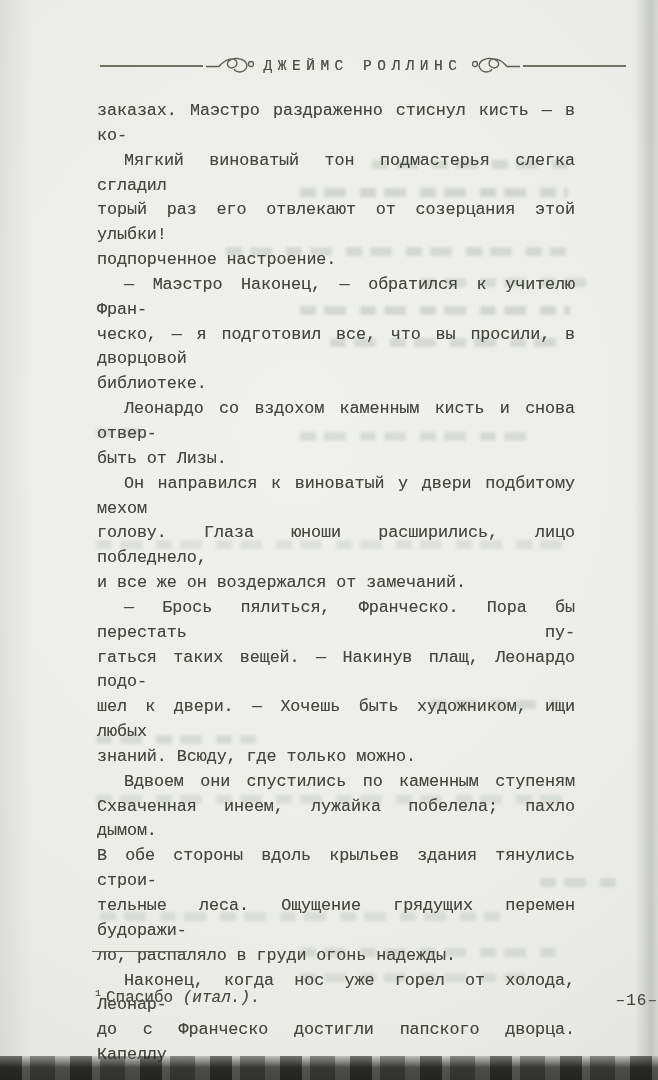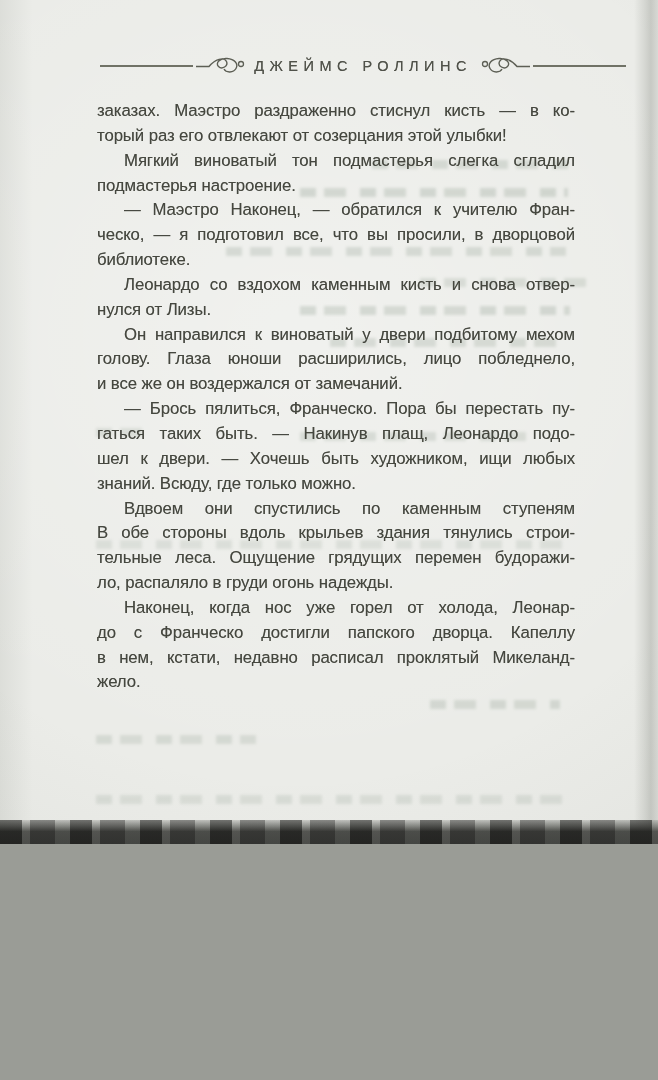--- a/index.html
+++ b/index.html
@@ -1,23 +1,23 @@
 <!DOCTYPE html>
 <html><head>
 <meta charset="utf-8">
 <style>
   html,body{margin:0;padding:0;}
   body{width:658px;height:1080px;overflow:hidden;background:#9a9c96;}
   .page{
-    position:relative;width:658px;height:844px;overflow:hidden;
+    position:relative;width:658px;height:1080px;overflow:hidden;
     background:
       radial-gradient(130% 95% at 45% 40%, rgba(255,255,255,.28), rgba(255,255,255,0) 55%, rgba(96,101,92,.10) 100%),
       linear-gradient(to right, rgba(130,135,126,.14), rgba(130,135,126,0) 5%),
       #ebece8;
-    font-family:Liberation Sans, sans-serif;
+    font-family:Liberation Mono, monospace;
   }
 
   
   .header{position:absolute;left:100px;top:54px;width:526px;height:24px;
     display:flex;align-items:center;color:#53554b;}
   .hrule{flex:1;height:1.5px;background:#707266;}
   .htitle{font-size:14.5px;letter-spacing:5.5px;margin:0 5px;white-space:nowrap;
     color:#50524a;text-shadow:0 0 .5px rgba(80,82,74,.8);}
   .orn{display:block;margin:0 3px;}
   .orn svg{display:block;}
@@ -93,36 +93,37 @@
       <svg width="50" height="22" viewBox="0 0 50 22" fill="none">
         <path d="M0,11.5 L13,11.5 C19,4 28,1.5 30.5,6.5 C32.5,11 26,15 22.5,11.5 C19,8 24,3 31,3.5 C39,4 42.5,9 40,13.5 C37.5,18 30,18 28,14" stroke="#5d5f55" stroke-width="1.4"></path>
         <circle cx="45" cy="9" r="2.5" stroke="#5d5f55" stroke-width="1.3"></circle>
       </svg>
     </span>
     <span class="hrule"></span>
   </div>
 
   <div class="body-text" id="body-lines">
       <div class="line">заказах. Маэстро раздраженно стиснул кисть — в ко-</div>
+      <div class="line indent">Мягкий виноватый тон подмастерья слегка сгладил</div>
       <div class="line end">торый раз его отвлекают от созерцания этой улыбки!</div>
-      <div class="line indent">Мягкий виноватый тон подмастерья слегка сгладил</div>
-      <div class="line end">подмастерья настроение.</div>
+      <div class="line end">подпорченное настроение.</div>
       <div class="line indent">— Маэстро Наконец, — обратился к учителю Фран-</div>
       <div class="line">ческо, — я подготовил все, что вы просили, в дворцовой</div>
       <div class="line end">библиотеке.</div>
       <div class="line indent">Леонардо со вздохом каменным кисть и снова отвер-</div>
-      <div class="line end">нулся от Лизы.</div>
+      <div class="line end">быть от Лизы.</div>
       <div class="line indent">Он направился к виноватый у двери подбитому мехом</div>
       <div class="line">голову. Глаза юноши расширились, лицо побледнело,</div>
       <div class="line end">и все же он воздержался от замечаний.</div>
       <div class="line indent">— Брось пялиться, Франческо. Пора бы перестать пу-</div>
-      <div class="line">гаться таких быть. — Накинув плащ, Леонардо подо-</div>
+      <div class="line">гаться таких вещей. — Накинув плащ, Леонардо подо-</div>
       <div class="line">шел к двери. — Хочешь быть художником, ищи любых</div>
       <div class="line end">знаний. Всюду, где только можно.</div>
       <div class="line indent">Вдвоем они спустились по каменным ступеням</div>
+      <div class="line">Схваченная инеем, лужайка побелела; пахло дымом.</div>
       <div class="line">В обе стороны вдоль крыльев здания тянулись строи-</div>
       <div class="line">тельные леса. Ощущение грядущих перемен будоражи-</div>
       <div class="line end">ло, распаляло в груди огонь надежды.</div>
       <div class="line indent">Наконец, когда нос уже горел от холода, Леонар-</div>
       <div class="line">до с Франческо достигли папского дворца. Капеллу</div>
       <div class="line">в нем, кстати, недавно расписал проклятый Микеланд-</div>
       <div class="line end">жело.</div>
     </div>
 
   <div class="fn-rule"></div>

